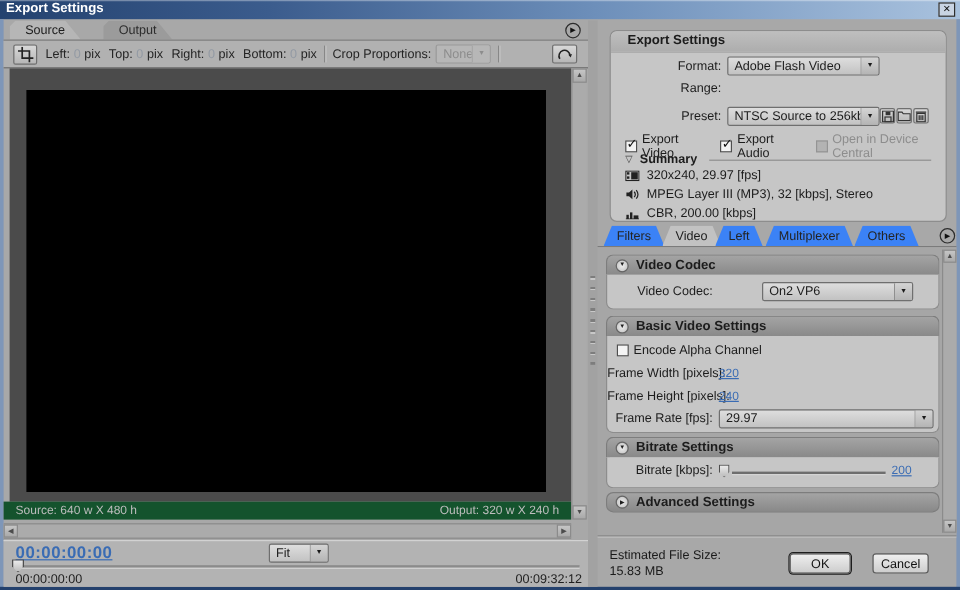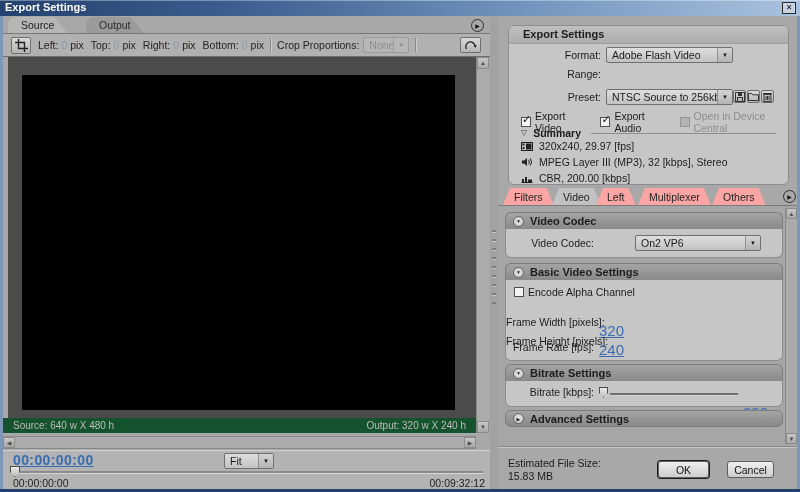--- a/index.html
+++ b/index.html
@@ -31,21 +31,21 @@
   .dd.dis { background:#b7b7b7; border-color:#9a9a9a; }
   .dd.dis .v { color:#8d8d8d; }
   .dd.dis .a { background:#b7b7b7; color:#8d8d8d; border-left-color:#9f9f9f; }
 
   .cb { display:flex; align-items:center; gap:4px; font-size:10.5px; }
   .cbbox { width:10px; height:10px; background:#f4f4f4; border:1px solid #4f4f4f; position:relative; flex:0 0 auto; }
   .cbbox .ck { position:absolute; left:0px; top:-5px; font-size:11px; font-weight:bold; color:#101010; }
   .cb.dis { color:#8d8d8d; }
   .cb.dis .cbbox { background:#b3b3b3; border-color:#949494; }
 
-  .link { color:#3a6cb4; text-decoration:underline; font-size:15px;margin-top:17px; }
+  .link { color:#3a6cb4; text-decoration:underline; font-size:10px; }
 
   .btn { background:linear-gradient(#efefef,#cdcdcd); border:1px solid #5f5f5f;
          border-radius:3px; font-size:10.5px; text-align:center; line-height:14px; color:#111; }
   .btn.default { box-shadow:0 0 0 1px #1d1d1d; }
 
   .sb { background:#ababab; }
   .sb-btn { position:absolute; background:linear-gradient(#c6c6c6,#a9a9a9);
             border:1px solid #8b8b8b; display:flex; align-items:center; justify-content:center;
             font-size:6px; color:#4c4c4c; }
 
@@ -108,21 +108,21 @@
 
   .cbrow { position:absolute; left:12px; top:84px; display:flex; gap:14px; }
   .sumhead { position:absolute; left:12px; right:12px; top:101px; display:flex;
              align-items:center; gap:6px; font-size:10.5px; font-weight:bold; }
   .sumline { flex:1; height:1px; background:#8e8e8e; margin-left:4px; }
   .tri { font-size:8px; color:#4a4a4a; line-height:8px; }
   .sitem { position:absolute; left:12px; display:flex; gap:6px; align-items:center; font-size:10.5px; }
 
   .rtab { position:absolute; top:188px; height:17px; line-height:18px; padding:0 11px;
           font-size:10.5px; clip-path:polygon(0 100%,7px 0,calc(100% - 7px) 0,100% 100%); }
-  .rtab.off { background:#fca5a5; color:#242424; }
+  .rtab.off { background:#3b82f6; color:#242424; }
   .rtab.on  { background:#c2c2c2; }
   .rtabline { left:498px; top:205px; width:299px; height:1px; background:#7b7b7b; }
 
   .rcontent { left:498px; top:206px; width:299px; height:240px; background:#a6a6a6; }
   .sec { position:absolute; left:7px; width:278px; }
   .sec-head { height:17px; background:linear-gradient(#a4a4a4,#898989); border:1px solid #7d7d7d;
               border-bottom:none; border-radius:6px 6px 0 0; display:flex; align-items:center;
               gap:6px; padding:0 7px; font-weight:bold; font-size:11px; }
   .sec-head.solo { border-bottom:1px solid #7d7d7d; border-radius:6px; }
   .toggle { width:11px; height:11px; border-radius:50%; background:radial-gradient(#ededed,#bdbdbd);
@@ -368,20 +368,24 @@
         <div class="crow" style="top:25px;">
           <span class="cl">Frame Width [pixels]:</span>
           <span class="link">320</span>
         </div>
         <div class="crow" style="top:44px;">
           <span class="cl">Frame Height [pixels]:</span>
           <span class="link">240</span>
         </div>
         <div class="crow" style="top:61px;">
           <span class="cl">Frame Rate [fps]:</span>
+          <span class="dd" style="width:179px;">
+            <span class="v">29.97</span>
+            <span class="a">▼</span>
+          </span>
         </div>
       </div>
     </div>
 
     <div class="sec" style="top:158px;">
       <div class="sec-head">
         <span class="toggle">▼</span>
         <span>Bitrate Settings</span>
       </div>
       <div class="sec-body" style="height:26px;">

